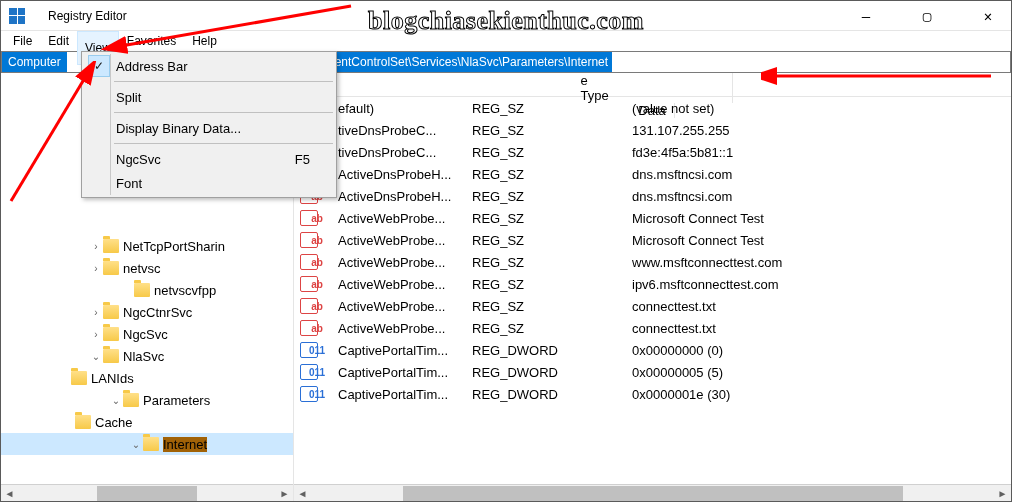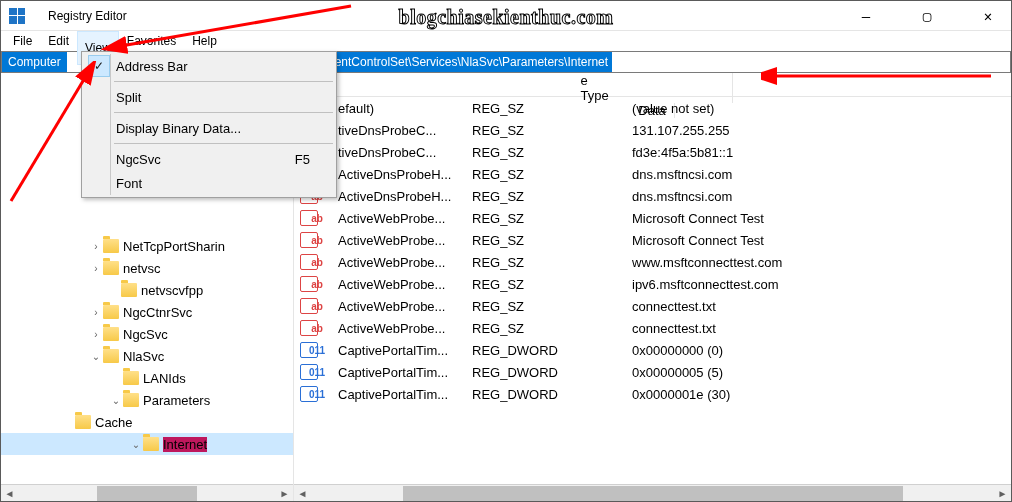--- a/index.html
+++ b/index.html
@@ -34,21 +34,21 @@
   .pane-left { width: 292px; overflow: hidden; position: relative; }
   .pane-right { flex:1; overflow: hidden; position: relative; border-left: 1px solid #e5e5e5;}
 
   
   .tree { padding-top: 4px; font-size: 12px; }
   .trow { display:flex; align-items:center; height:22px; white-space:nowrap;}
   .trow .toggle { width:14px; text-align:center; color:#666; font-size:10px;}
   .trow .ficon { width:16px; height:14px; margin-right:4px; background: linear-gradient(#ffe089, #f7c948); border-radius:1px; position:relative;}
   .trow .ficon::before { content:""; position:absolute; left:0; top:-3px; width:7px; height:3px; background:#f7c948; border-radius:1px 1px 0 0;}
   .trow.selected { background:#cce8ff; }
-  .trow.selected .label{ background:#be185d; }
+  .trow.selected .label{ background:#a16207; }
 
   
   .cols { display:flex; height:24px; border-bottom:1px solid #e5e5e5; align-items:center; font-size:12px; color:#000;flex-direction:column;}
   .cols .col { padding:0 8px; border-right:1px solid #e5e5e5; height:100%; display:flex; align-items:center;}
   .c-name{width:160px;} .c-type{width:160px;} .c-data{flex:1;}
 
   .rows { }
   .rrow { display:flex; height:22px; align-items:center; font-size:12px;}
   .rrow .ricon{ width:16px; height:16px; margin:0 20px 0 6px; display:flex; align-items:center; justify-content:center; font-size:10px; font-weight:bold; border-radius:2px;padding-left:16px;}
   .ricon.str{ background:#fff; border:1px solid #d44; color:#d44;}
@@ -58,21 +58,21 @@
   .rrow .rdata{flex:1; white-space:nowrap;}
 
   
   .hscroll { position:absolute; left:0; right:0; bottom:0; height:17px; background:#f0f0f0; border-top:1px solid #d0d0d0; display:flex; align-items:center; justify-content:space-between; padding:0 0;}
   .hscroll .arrow{ width:17px; height:17px; display:flex; align-items:center; justify-content:center; color:#606060; font-size:10px;}
   .hscroll .thumb{ height:15px; background:#c0c0c0; border-radius:0; }
   .pane-left .hscroll .thumb{ width:100px; margin-left:0;}
   .pane-right .hscroll .thumb{ width:500px; margin-left:0;}
 
   
-  .watermark{ position:absolute; top:5px; left:50%; transform:translateX(-50%); font-size:20px; font-weight:700; color:#404040; -webkit-text-stroke:1px #000; -webkit-text-fill-color:#fff; letter-spacing:0.5px; font-family: Georgia, serif; z-index:200;}
+  .watermark{ position:absolute; top:5px; left:50%; transform:translateX(-50%); font-size:26px; font-weight:700; color:#404040; -webkit-text-stroke:1px #000; -webkit-text-fill-color:#fff; letter-spacing:0.5px; font-family: Georgia, serif; z-index:200;}
   .arrow-svg{position:absolute; z-index:150; pointer-events:none;}
 </style>
 </head>
 <body>
 
 <div class="titlebar">
   <div class="logo">
       <span></span>
       <span></span>
       <span></span>
@@ -103,41 +103,41 @@
         <div class="trow" style="padding-left: 88px;">
           <span class="toggle">›</span>
           <span class="ficon"></span>
           <span class="label">NetTcpPortSharin</span>
         </div>
         <div class="trow" style="padding-left: 88px;">
           <span class="toggle">›</span>
           <span class="ficon"></span>
           <span class="label">netvsc</span>
         </div>
-        <div class="trow" style="padding-left: 78px; margin-left: 28px;">
+        <div class="trow" style="padding-left: 119px;">
           <span class="toggle"></span>
           <span class="ficon"></span>
           <span class="label">netvscvfpp</span>
         </div>
         <div class="trow" style="padding-left: 88px;">
           <span class="toggle">›</span>
           <span class="ficon"></span>
           <span class="label">NgcCtnrSvc</span>
         </div>
         <div class="trow" style="padding-left: 88px;">
           <span class="toggle">›</span>
           <span class="ficon"></span>
           <span class="label">NgcSvc</span>
         </div>
         <div class="trow" style="padding-left: 88px;">
           <span class="toggle">⌄</span>
           <span class="ficon"></span>
           <span class="label">NlaSvc</span>
         </div>
-        <div class="trow" style="padding-left: 108px;">
+        <div class="trow" style="padding-left: 56px;">
           <span class="toggle"></span>
           <span class="ficon"></span>
           <span class="label">LANIds</span>
         </div>
         <div class="trow" style="padding-left: 108px;">
           <span class="toggle">⌄</span>
           <span class="ficon"></span>
           <span class="label">Parameters</span>
         </div>
         <div class="trow" style="padding-left: 60px;">

